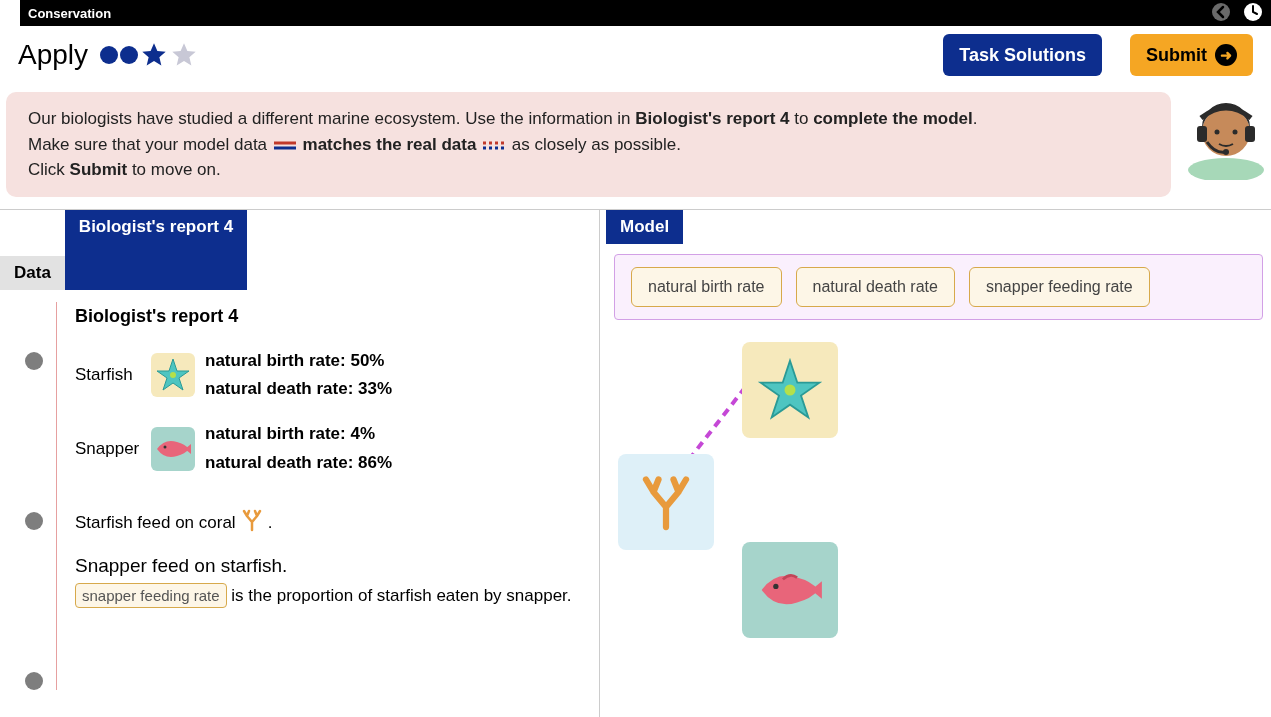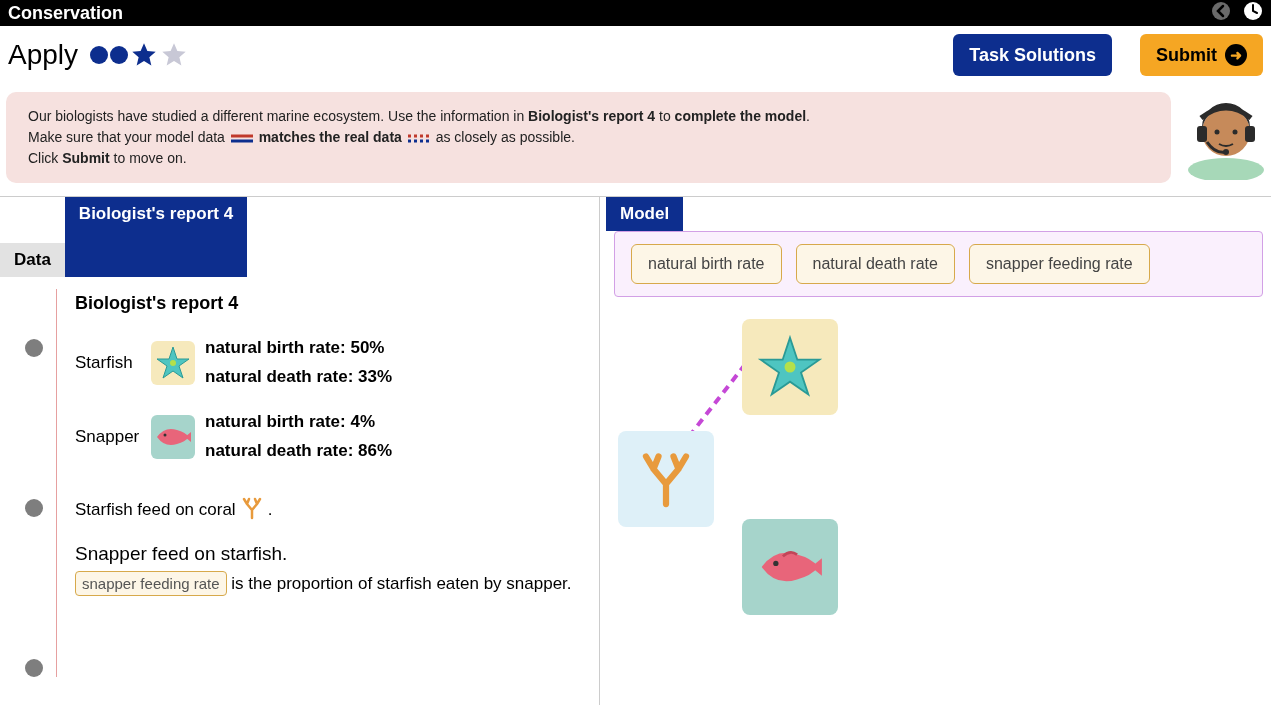--- a/index.html
+++ b/index.html
@@ -12,28 +12,29 @@
 }
 .topbar {
   background: #000;
   color: #fff;
   height: 26px;
   display: flex;
   align-items: center;
   justify-content: space-between;
   padding: 0 8px;
   font-weight: bold;
-  font-size: 18px;
+  font-size: 13px;
+  margin-left: 20px;
 }
 .topbar-right { display: flex; gap: 12px; align-items: center; }
 .header {
   display: flex;
   align-items: center;
   justify-content: space-between;
-  padding: 8px 8px;
+  padding: 8px 18px;
 }
 .hleft { display: flex; align-items: center; gap: 12px; }
 .apply-label { font-size: 28px; font-weight: normal; }
 .progress-dots { display: flex; gap: 2px; align-items: center; }
 .dot { width: 18px; height: 18px; border-radius: 50%; background: #0d2e8e; }
 .star-svg { width: 28px; height: 28px; }
 .hright { display: flex; gap: 28px; }
 .btn-solutions {
   background: #0d2e8e;
   color: #fff;
@@ -67,21 +68,21 @@
   display: flex;
   align-items: flex-start;
   gap: 16px;
   padding: 8px 6px 12px 6px;
 }
 .instruction-box {
   background: #f6e1df;
   border-radius: 10px;
   padding: 14px 22px;
   flex: 1;
-  font-size: 14px;
+  font-size: 17px;
   line-height: 1.5;
   color: #222;
 }
 .instruction-box b { font-weight: bold; }
 .line-icon { display: inline-flex; vertical-align: middle; margin: 0 2px; }
 .avatar-wrap { width: 78px; flex-shrink: 0; }
 .content {
   display: flex;
   border-top: 1px solid #ccc;
 }
@@ -153,21 +154,21 @@
 .definition { font-size: 17px; }
 .right-pane {
   flex: 1;
   padding: 0 0 0 6px;
 }
 .right-tabs { display: flex; }
 .model-body {
   border: 1px solid #d2a0e6;
   background: #faf0fd;
   border-radius: 4px;
-  margin: 0 8px 0 8px;
+  margin: 10px 8px 0 8px;
   padding: 12px 16px;
   display: flex;
   gap: 14px;
 }
 .model-chip {
   border: 1px solid #d7a94b;
   background: #fdf6e7;
   border-radius: 6px;
   padding: 10px 16px;
   font-size: 16px;

